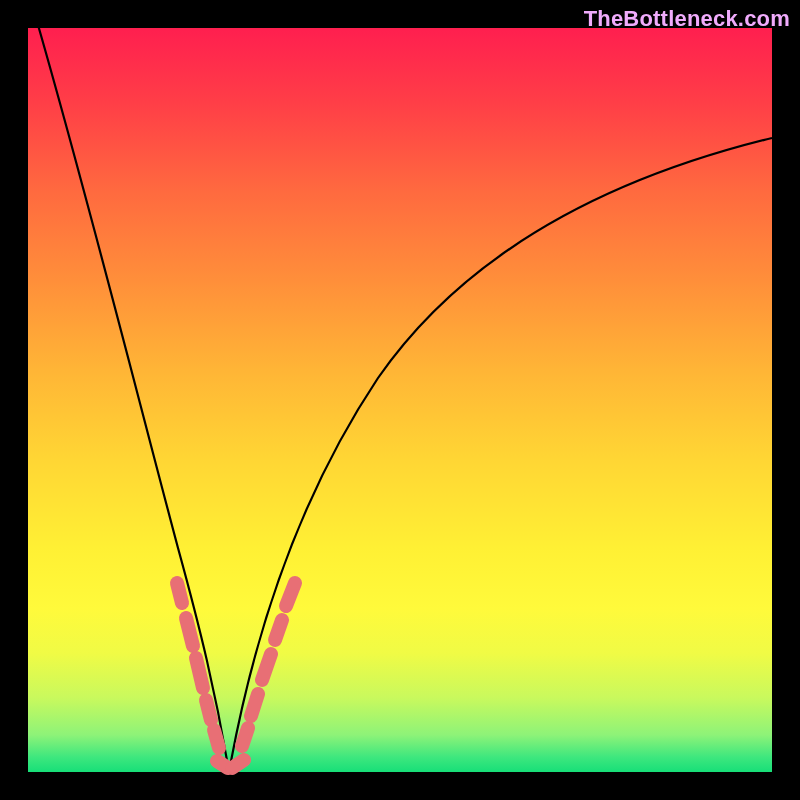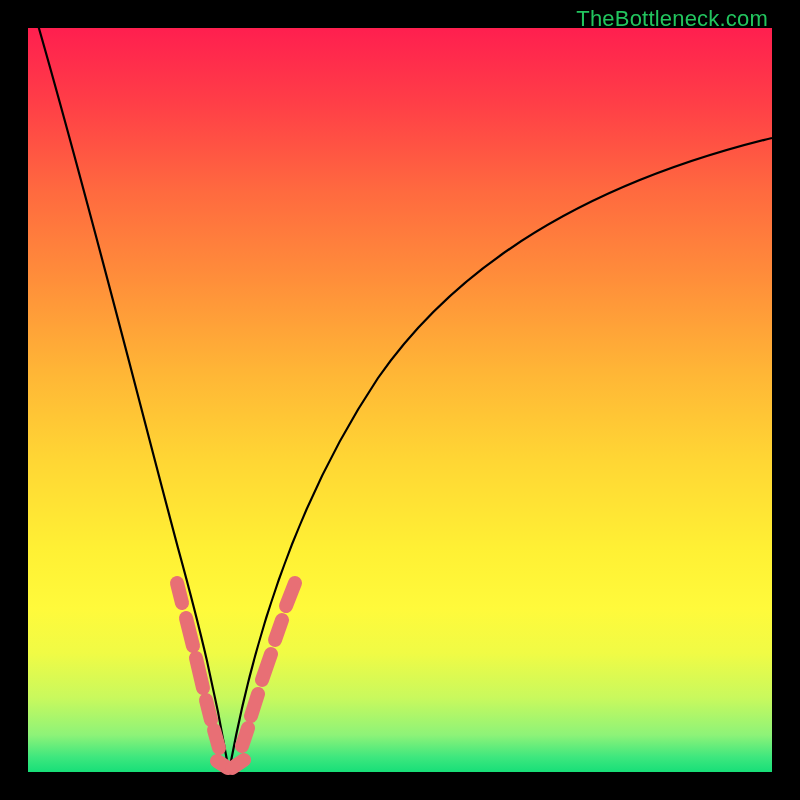--- a/index.html
+++ b/index.html
@@ -29,25 +29,25 @@
       #f0fb45 84%,
       #c9f95d 90%,
       #8ef378 95%,
       #3ee77e 98%,
       #17df78 100%
     );
   }
   .watermark {
     position: absolute;
     top: 6px;
-    right: 32px;
-    color: #22c55e;
+    right: 10px;
+    color: #f0abfc;
     font-size: 22px;
     letter-spacing: 0.2px;
-    font-weight: 400;
+    font-weight: 700;
     user-select: none;
   }
   svg.curves {
     position: absolute;
     left: 0;
     top: 0;
     width: 744px;
     height: 744px;
     overflow: visible;
   }

